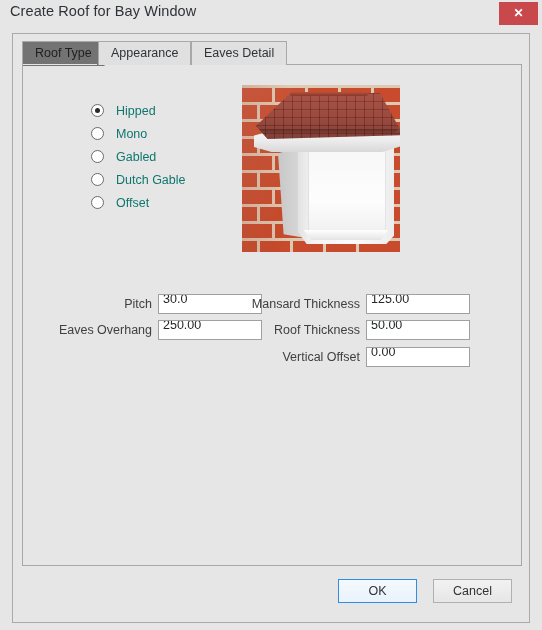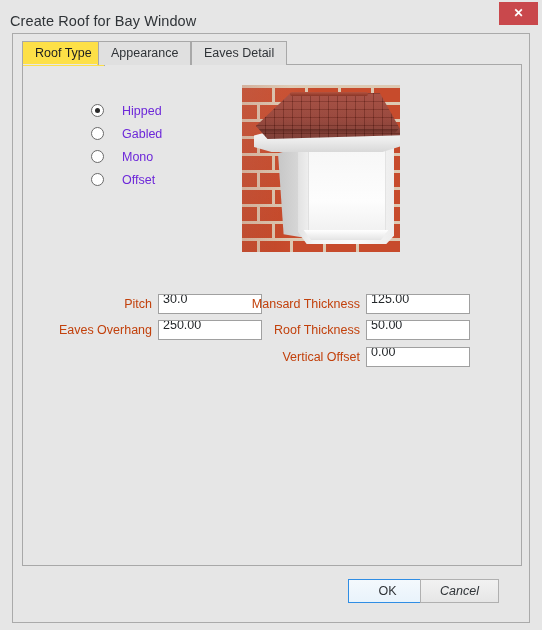--- a/index.html
+++ b/index.html
@@ -27,21 +27,21 @@
   }
 
   
   #titlebar {
     position: absolute;
     left: 0; top: 0;
     width: 542px; height: 29px;
   }
   #window-title {
     position: absolute;
-    left: 10px; top: 13px;
+    left: 10px; top: 3px;
     font-size: 14.5px;
     color: #2f3337;
     letter-spacing: 0.1px;
     white-space: nowrap;
   }
   #close-button {
     position: absolute;
     left: 499px; top: 2px;
     width: 39px; height: 23px;
     background: #c9484c;
@@ -85,21 +85,21 @@
     border: 1px solid #a8a8a8;
     border-bottom: none;
     background: #e0e0e0;
     padding: 0 12px;
     font-size: 12.5px;
     color: #2f3337;
     cursor: pointer;
     white-space: nowrap;
   }
   .tab.active {
-    background: #fde047;
+    background: #737373;
     border-color: #a8a8a8;
     height: 25px;
     color: #1d1f21;
   }
 
   
   #tab-panel {
     position: absolute;
     left: 22px; top: 64px;
     width: 500px; height: 502px;
@@ -141,23 +141,23 @@
   }
   .radio-row.selected .radio-mark::after {
     content: "";
     position: absolute;
     left: 3px; top: 3px;
     width: 5px; height: 5px;
     border-radius: 50%;
     background: #2a2a2a;
   }
   .radio-label {
-    margin-left: 18px;
-    font-size: 12.5px;
-    color: #6d28d9;
+    margin-left: 12px;
+    font-size: 12.5px;
+    color: #0f766e;
   }
 
   
   #roof-preview {
     position: absolute;
     left: 242px; top: 85px;
     width: 158px; height: 167px;
     overflow: hidden;
     z-index: 3;
     background: #c2452a;
@@ -286,21 +286,21 @@
   
   .field {
     position: absolute;
     z-index: 3;
   }
   .field-label {
     position: absolute;
     right: 0;
     top: 3px;
     font-size: 12.5px;
-    color: #c2410c;
+    color: #404040;
     white-space: nowrap;
     text-align: right;
   }
   .field-input {
     position: absolute;
     left: 0; top: 0;
     width: 104px; height: 20px;
     border: 1px solid #a0a0a0;
     background: #ffffff;
     box-sizing: border-box;
@@ -318,26 +318,26 @@
     box-sizing: border-box;
     background: linear-gradient(to bottom, #f2f2f2 0%, #e6e6e6 100%);
     border: 1px solid #b0b0b0;
     font-family: "Liberation Sans", sans-serif;
     font-size: 12.5px;
     color: #2f3337;
     cursor: pointer;
     padding: 0;
   }
   #ok-button {
-    left: 348px; top: 579px;
+    left: 338px; top: 579px;
     border: 1px solid #2f8de4;
     background: linear-gradient(to bottom, #f4f9fd 0%, #e9f3fb 100%);
   }
   #cancel-button {
-    left: 420px; top: 579px; font-style: italic;
+    left: 433px; top: 579px;
   }
 </style>
 </head>
 <body>
 
 <div id="dialog">
 
   <div id="titlebar">
     <div id="window-title">Create Roof for Bay Window</div>
     <button id="close-button">
@@ -362,25 +362,29 @@
   </div>
   <div id="tab-mask" style="left:23px; width:74px;"></div>
 
   <div id="roof-type-group">
     <div class="radio-row selected">
       <span class="radio-mark"></span>
       <span class="radio-label">Hipped</span>
     </div>
     <div class="radio-row">
       <span class="radio-mark"></span>
-      <span class="radio-label">Gabled</span>
+      <span class="radio-label">Mono</span>
     </div>
     <div class="radio-row">
       <span class="radio-mark"></span>
-      <span class="radio-label">Mono</span>
+      <span class="radio-label">Gabled</span>
+    </div>
+    <div class="radio-row">
+      <span class="radio-mark"></span>
+      <span class="radio-label">Dutch Gable</span>
     </div>
     <div class="radio-row">
       <span class="radio-mark"></span>
       <span class="radio-label">Offset</span>
     </div>
   </div>
 
   <div id="roof-preview">
     <div id="brick-wall">
       <div class="brick-row" style="top:3px;"></div>

